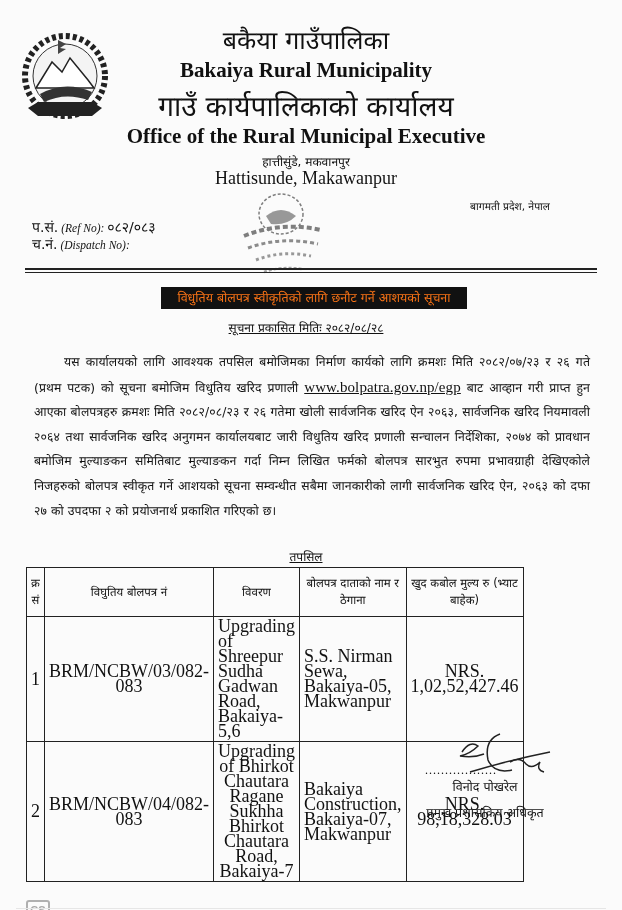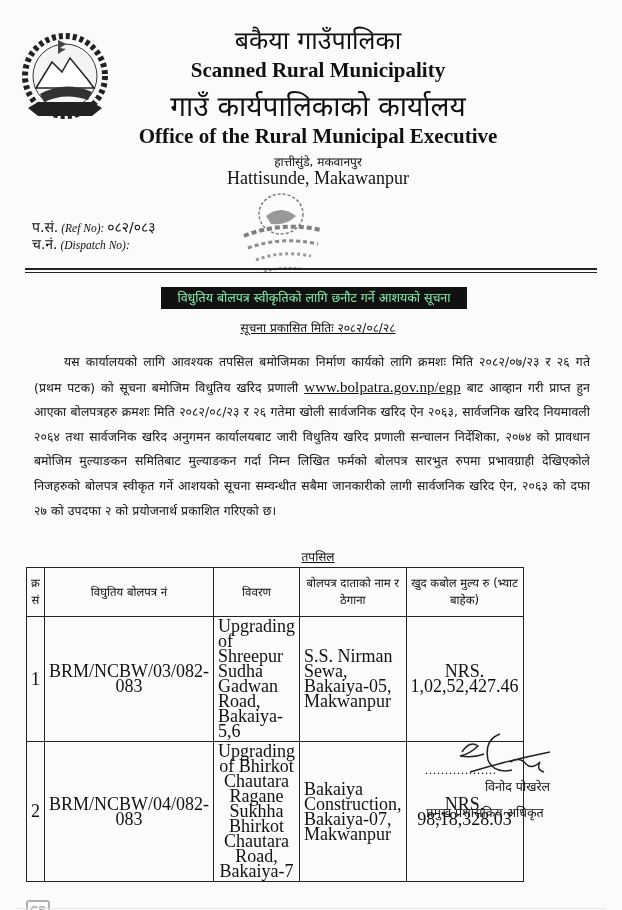--- a/index.html
+++ b/index.html
@@ -1,37 +1,37 @@
 <!DOCTYPE html>
 <html><head>
 <meta charset="utf-8">
 <style>
   html, body { margin: 0; padding: 0; }
   body {
     width: 622px; height: 910px; background: #fbfbfb; position: relative; overflow: hidden;
     font-family: "Liberation Serif", serif; color: #111;
   }
   .abs { position: absolute; }
-  .center { left: 16px; width: 604px; text-align: center; }
+  .center { left: 4px; width: 604px; text-align: center; }
   .h-dev1 { top: 22px; font-size: 25px; font-family: "DejaVu Sans", sans-serif; font-weight: normal; }
   .h-en1 { top: 58px; font-size: 21px; font-weight: bold; }
   .h-dev2 { top: 86px; font-size: 28px; font-family: "DejaVu Sans", sans-serif; }
   .h-en2 { top: 124px; font-size: 21px; font-weight: bold; }
   .h-dev3 { top: 153px; font-size: 12px; font-family: "DejaVu Sans", sans-serif; }
   .h-en3 { top: 168px; font-size: 18px; }
   .logo { left: 18px; top: 28px; width: 94px; height: 104px; }
   .prov { left: 470px; top: 196px; font-size: 11.5px; line-height: 20px; }
   .prov .dev { font-family: "DejaVu Sans", sans-serif; font-size: 10.5px; }
   .ref { left: 32px; top: 219px; font-size: 11.5px; line-height: 16px; }
   .ref .dev { font-family: "DejaVu Sans", sans-serif; font-size: 14px; }
   .ref i { font-style: italic; }
   .stamp { left: 226px; top: 186px; width: 110px; height: 90px; opacity: .75; }
   .rule { left: 25px; width: 572px; top: 268px; height: 2px; border-top: 2px solid #222; border-bottom: 1px solid #222; }
   .title-bar {
-    top: 287px; left: 161px; width: 306px; height: 22px; background: #111; color: #86efac;
+    top: 287px; left: 161px; width: 306px; height: 22px; background: #111; color: #f97316;
     font-family: "DejaVu Sans", sans-serif; font-size: 12.5px; line-height: 22px; text-align: center;
   }
   .pubdate { top: 319px; font-family: "DejaVu Sans", sans-serif; font-size: 12px; text-decoration: underline; }
   .body-text {
     left: 34px; top: 350px; width: 556px; font-family: "DejaVu Sans", sans-serif; font-size: 12.3px;
     line-height: 24.6px; text-align: justify; text-indent: 30px; letter-spacing: 0.1px;
   }
   .body-text .url { font-family: "Liberation Serif", serif; font-size: 15px; text-decoration: underline; }
   .tapsil { top: 548px; font-family: "DejaVu Sans", sans-serif; font-size: 12px; text-decoration: underline; }
   table.tbl {
@@ -42,21 +42,21 @@
   .tbl td { font-size: 18px; line-height: 15px; }
   .tbl tr.r1 td { height: 44px; }
   .tbl tr.r2 td { height: 60px; }
   .c-sn { width: 18px; text-align: center; }
   .c-no { width: 138px; text-align: center; }
   .c-desc { width: 130px; }
   .c-name { width: 120px; }
   .c-amt { width: 120px; text-align: center; }
   .sig { left: 440px; top: 730px; width: 120px; height: 50px; }
   .dots { left: 425px; top: 763px; font-size: 12px; letter-spacing: 1px; }
-  .signame { left: 420px; top: 778px; width: 130px; text-align: right; font-family: "DejaVu Sans", sans-serif; font-size: 12.5px; }
+  .signame { left: 420px; top: 778px; width: 130px; text-align: center; font-family: "DejaVu Sans", sans-serif; font-size: 12.5px; }
   .sigtitle { left: 400px; top: 804px; width: 170px; text-align: center; font-family: "DejaVu Sans", sans-serif; font-size: 12.5px; }
   .cs { left: 26px; top: 900px; display: flex; align-items: flex-end; gap: 9px; color: #b8b8b8; font-family: "Liberation Sans", sans-serif; font-size: 20px; }
   .cs-icon {
     width: 24px; height: 24px; border: 2px solid #b0b0b0; border-radius: 3px; box-sizing: border-box;
     font-size: 11px; font-weight: bold; color: #a8a8a8; text-align: center; line-height: 16px; position: relative;
   }
   .cs-icon::after { content: ""; position: absolute; left: -2px; right: -2px; bottom: -2px; height: 5px; background: #b0b0b0; }
   .bottom-line { left: 16px; width: 590px; top: 908px; height: 1px; background: #e6e6e6; }
 </style>
 </head>
@@ -67,27 +67,28 @@
     <circle cx="47" cy="48" r="40" fill="none" stroke="#222" stroke-width="6" stroke-dasharray="4 3"></circle>
     <circle cx="47" cy="48" r="32" fill="#f4f4f4" stroke="#333" stroke-width="1"></circle>
     <path d="M18 60 L34 34 L44 44 L52 30 L70 52 L76 60 Z" fill="#fff" stroke="#222" stroke-width="1.5"></path>
     <path d="M22 66 Q47 52 74 64 L70 72 Q47 64 26 74 Z" fill="#333"></path>
     <path d="M40 12 L40 26 L48 21 L42 20 L48 16 Z" fill="#444"></path>
     <path d="M10 80 L20 74 L74 74 L84 80 L74 88 L20 88 Z" fill="#222"></path>
   </svg>
 </div>
 
 <div class="abs center h-dev1">बकैया गाउँपालिका</div>
-<div class="abs center h-en1">Scanned Rural Municipality</div>
+<div class="abs center h-en1">Bakaiya Rural Municipality</div>
 <div class="abs center h-dev2">गाउँ कार्यपालिकाको कार्यालय</div>
 <div class="abs center h-en2">Office of the Rural Municipal Executive</div>
 <div class="abs center h-dev3">हात्तीसुंडे, मकवानपुर</div>
 <div class="abs center h-en3">Hattisunde, Makawanpur</div>
 
 <div class="abs prov">
+  <div class="dev">बागमती प्रदेश, नेपाल</div>
 </div>
 
 <div class="abs stamp">
   <svg width="110" height="90" viewBox="0 0 110 90">
     <ellipse cx="55" cy="28" rx="22" ry="20" fill="none" stroke="#555" stroke-width="1.5" stroke-dasharray="3 2"></ellipse>
     <path d="M40 30 Q55 18 70 30 Q60 40 45 38 Z" fill="#777"></path>
     <path d="M18 50 Q55 35 95 44" fill="none" stroke="#555" stroke-width="4" stroke-dasharray="5 3"></path>
     <path d="M22 62 Q55 50 92 58" fill="none" stroke="#666" stroke-width="3" stroke-dasharray="4 3"></path>
     <path d="M30 74 Q55 64 85 70" fill="none" stroke="#777" stroke-width="3" stroke-dasharray="3 3"></path>
     <path d="M38 86 Q55 80 76 83" fill="none" stroke="#888" stroke-width="2.5" stroke-dasharray="3 2"></path>

